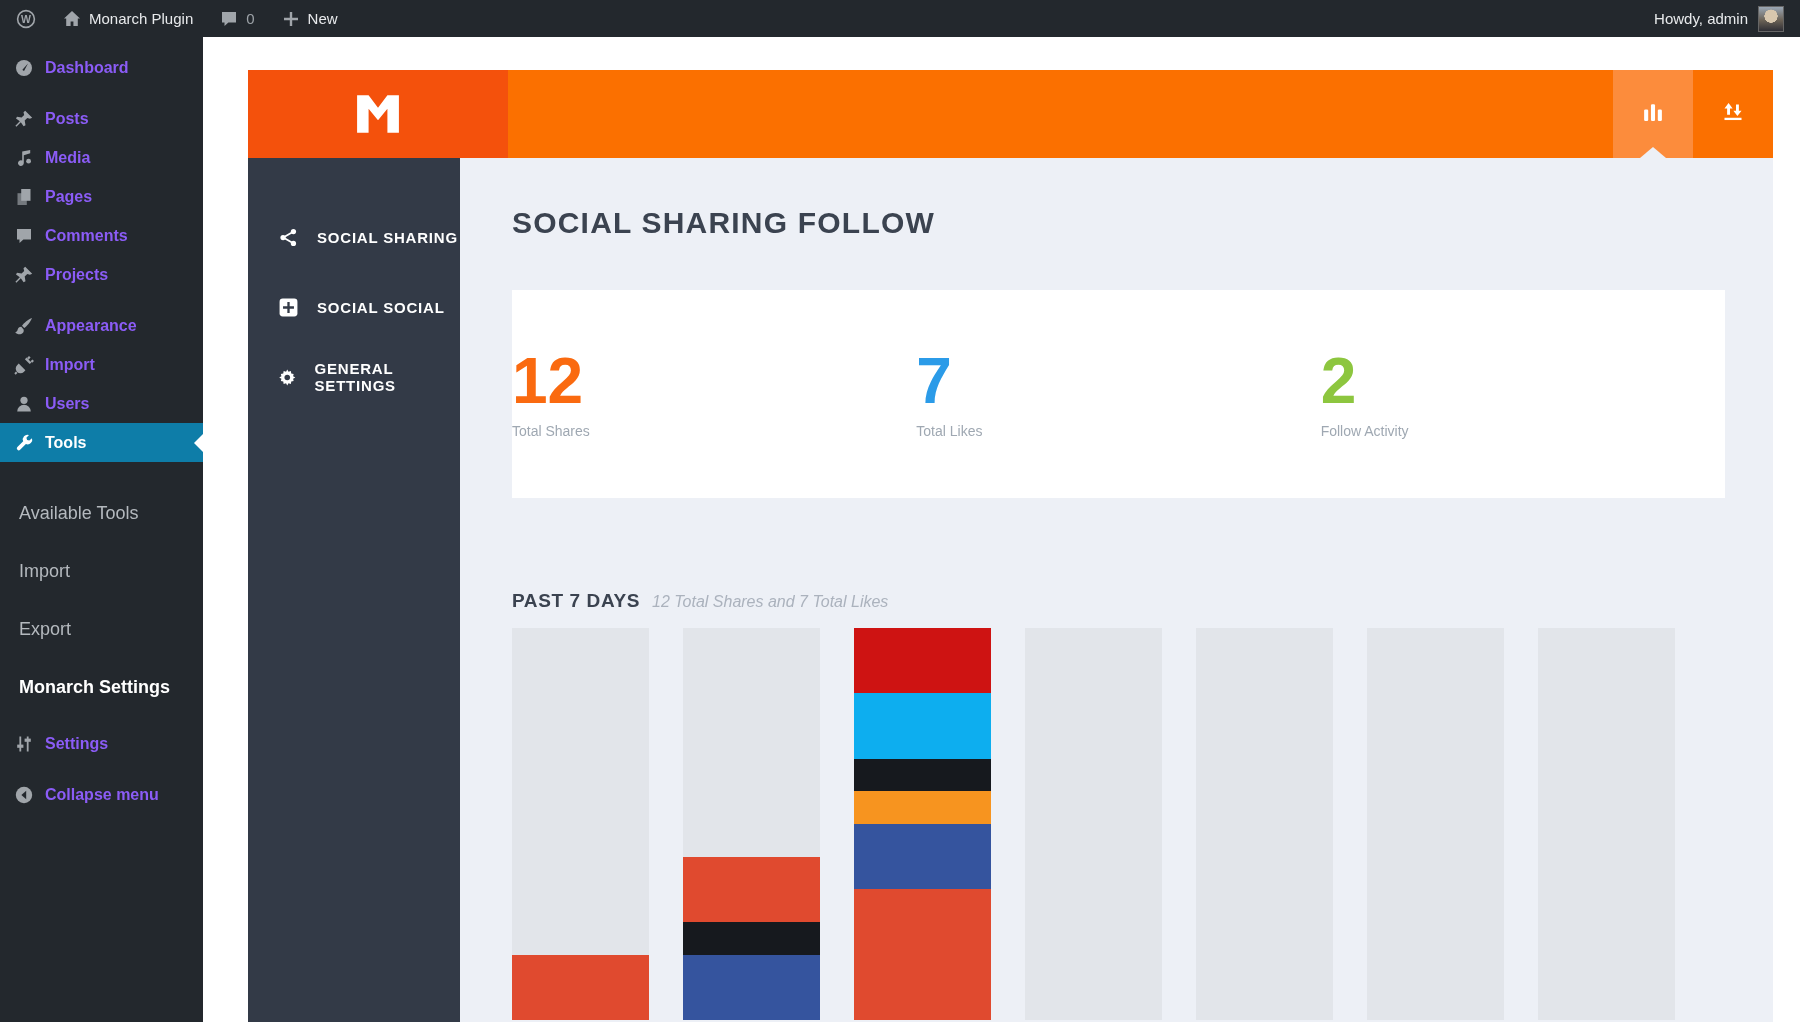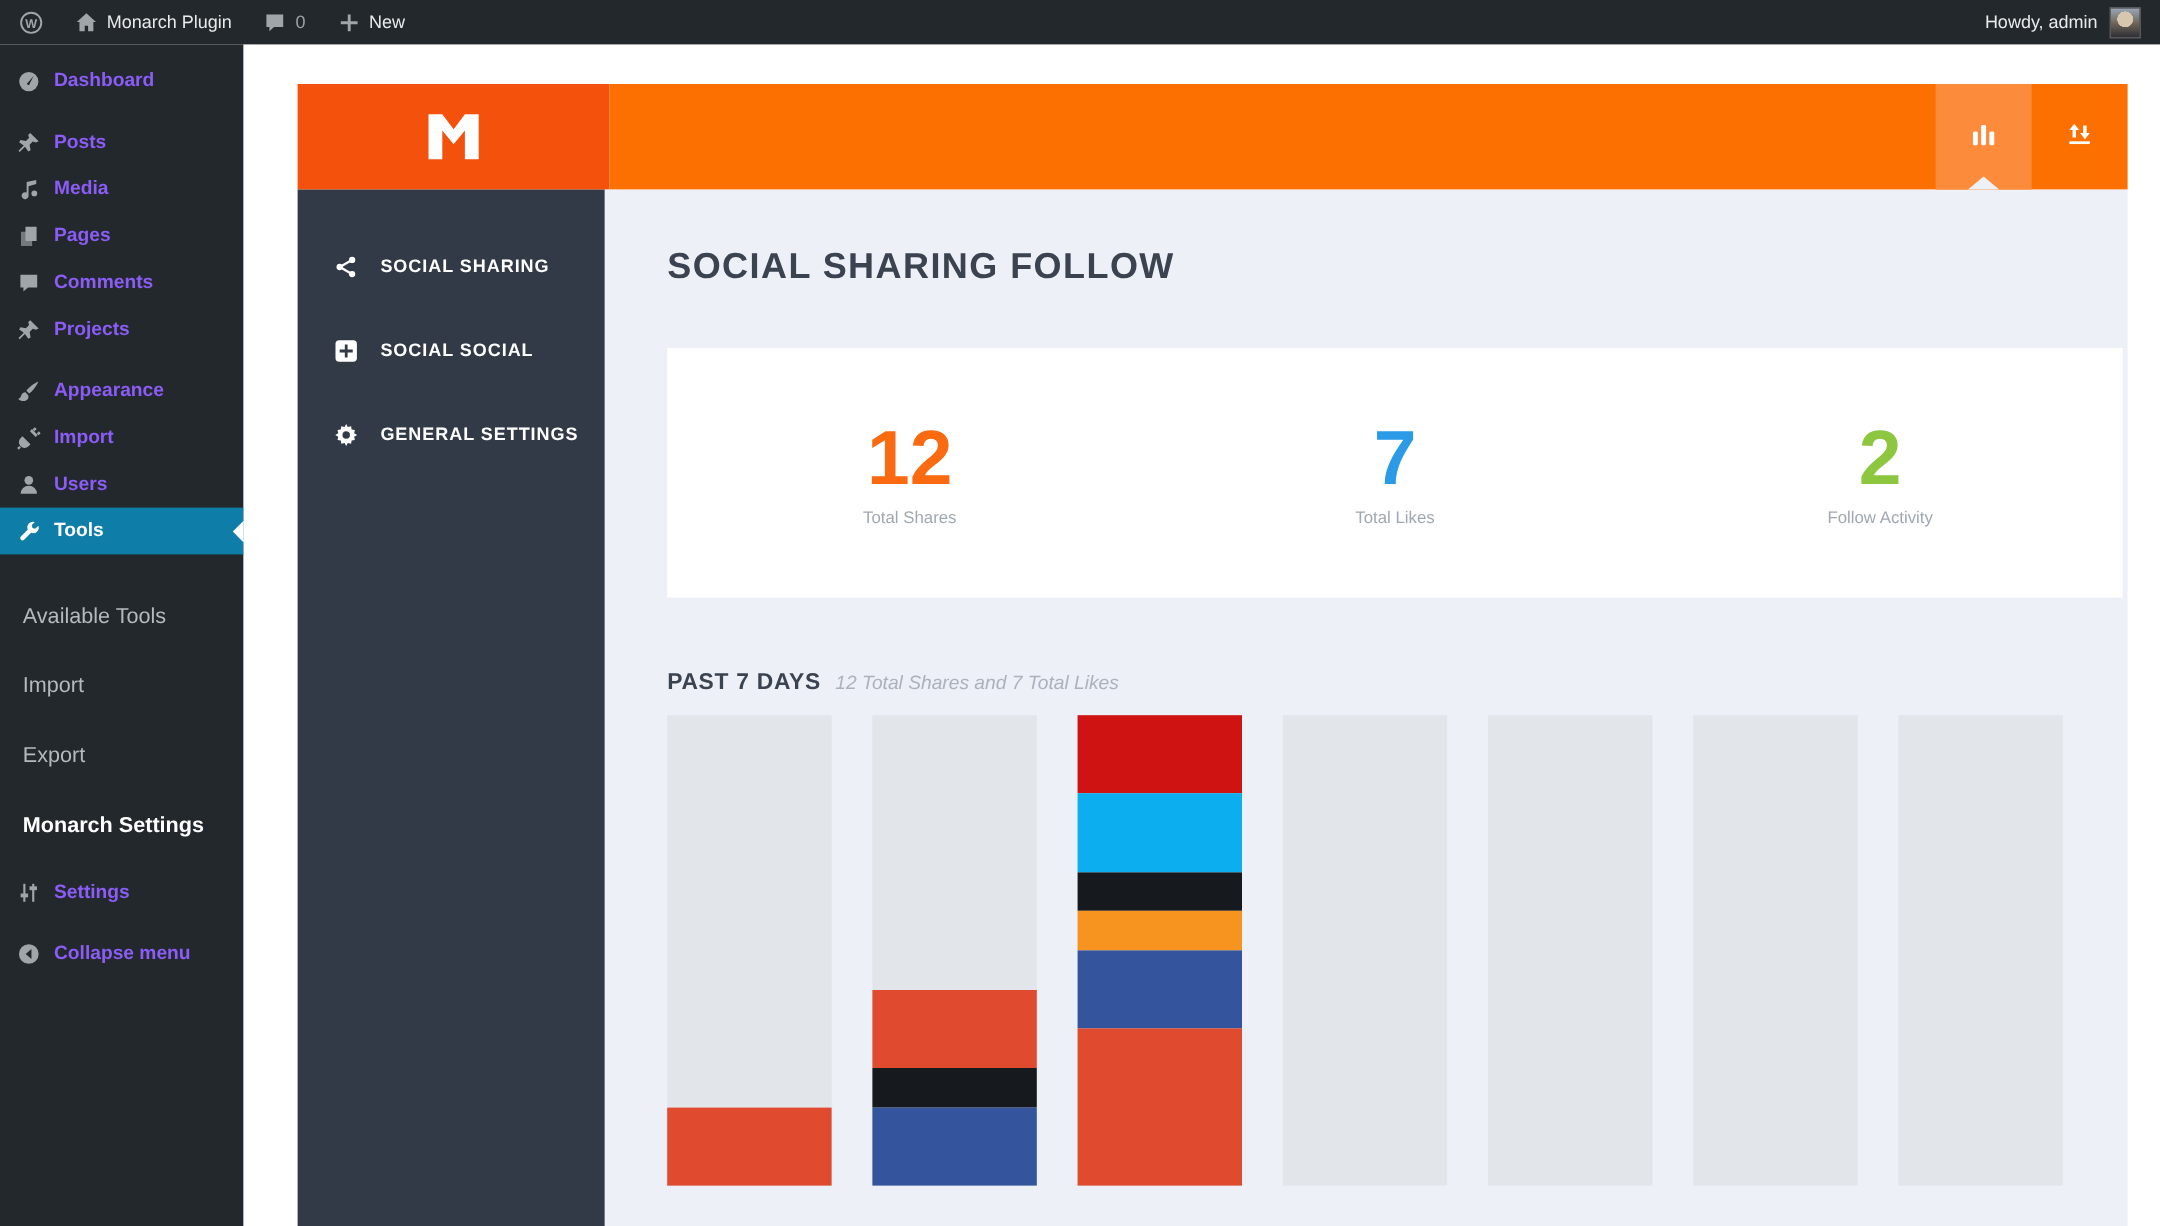--- a/index.html
+++ b/index.html
@@ -65,38 +65,38 @@
     color:#fff; cursor:pointer;
   }
   .htab svg { width:24px; height:24px; }
   .htab.active { background:#fc8c3c; }
   .htab.active::after {
     content:""; position:absolute; bottom:0; left:50%; transform:translateX(-50%);
     border-left:13px solid transparent; border-right:13px solid transparent;
     border-bottom:11px solid #edf0f6;
   }
   #panel-body { display:flex; height:864px; }
-  #subsidebar { width:256px; background:#333a47; padding-top:29px;text-align:right; }
+  #subsidebar { width:212px; background:#333a47; padding-top:44px; }
   .smenu-item {
     height:70px; display:flex; align-items:center; gap:18px; padding-left:30px;
     color:#fff; font-size:15px; font-weight:700; letter-spacing:.8px; cursor:pointer;
   }
   .smenu-item .ico { width:21px; height:21px; display:inline-flex; color:#fff; }
   .smenu-item .ico svg { width:100%; height:100%; }
   #main { flex:1; background:#edf0f6; padding-left:52px; overflow:hidden; }
   #stats-title {
     margin-top:48px; font-size:30px; font-weight:700; color:#3b4350; letter-spacing:1.2px;
   }
   #stats-card {
     margin-top:50px; width:1213px; height:208px; background:#ffffff; display:flex;
   }
-  .stat { flex:1; display:flex; flex-direction:column; align-items:center; justify-content:center; }
+  .stat { flex:1; display:flex; flex-direction:column; justify-content:center; }
   .stat .num { font-size:64px; font-weight:700; line-height:1; }
   .stat .lbl { margin-top:10px; font-size:14px; color:#9fa8b2; }
-  #past7-row { margin-top:60px; display:flex; align-items:baseline; gap:12px; }
+  #past7-row { margin-top:92px; display:flex; align-items:baseline; gap:12px; }
   #past7-title { font-size:19px; font-weight:700; color:#3b4350; letter-spacing:.6px; }
   #past7-sub { font-size:16px; font-style:italic; color:#abb2bd; }
   #chart { margin-top:16px; display:flex; gap:34px; height:392px; width:1163px; }
   .bar-col { position:relative; width:137px; height:392px; background:#e2e5ea; }
   .bar-stack { position:absolute; bottom:0; left:0; width:100%; display:flex; flex-direction:column; }
 </style>
 </head>
 <body>
 
 <div id="adminbar">

